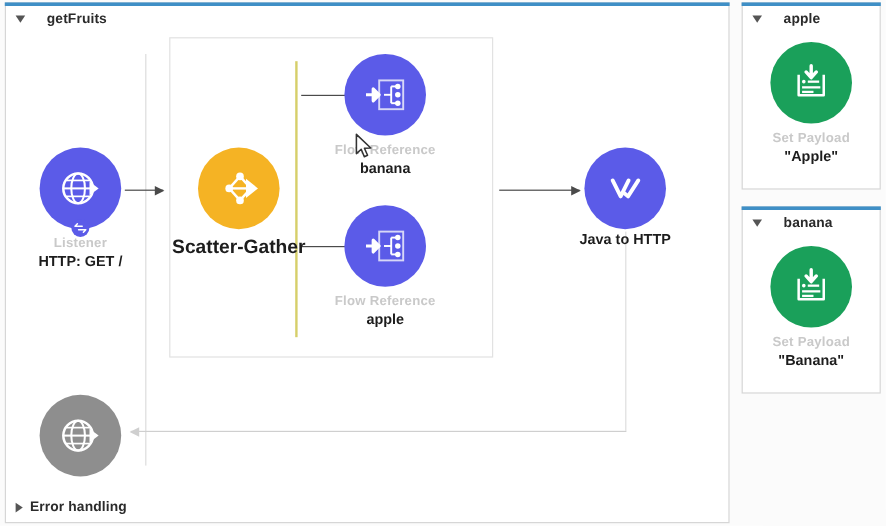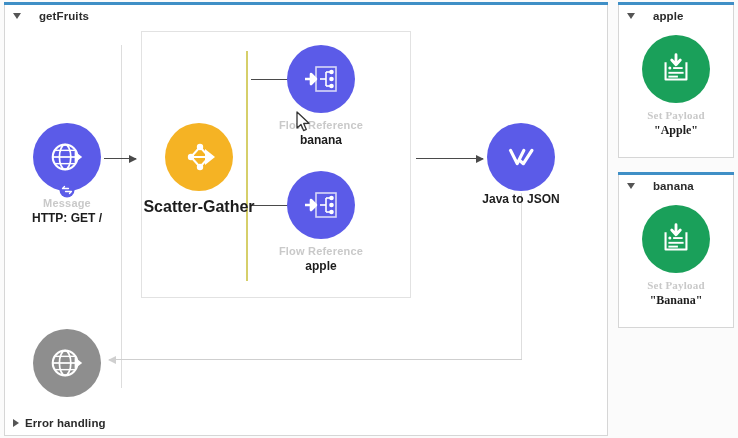--- a/index.html
+++ b/index.html
@@ -46,21 +46,21 @@
   .arrow{position:absolute;height:1px;background:#4a4a4a;}
   .arrow:after{content:"";position:absolute;right:-1px;top:-3.5px;width:0;height:0;
     border-top:4px solid transparent;border-bottom:4px solid transparent;border-left:8px solid #4a4a4a;}
   .arrow-l{position:absolute;height:1px;background:#cfcfcf;}
   .arrow-l:before{content:"";position:absolute;left:-1px;top:-3.5px;width:0;height:0;
     border-top:4px solid transparent;border-bottom:4px solid transparent;border-right:8px solid #cfcfcf;}
 
   
   #apple-panel{left:618px;top:2px;width:116px;height:156px;}
   #banana-panel{left:618px;top:172px;width:116px;height:156px;}
-  .mini-node{position:absolute;left:0;right:0;top:32px;display:flex;flex-direction:column;align-items:center;font-family:Liberation Serif, serif;}
+  .mini-node{position:absolute;left:0;right:0;top:32px;display:flex;flex-direction:column;align-items:center;}
 
   
   .err-foot{position:absolute;left:8px;top:414px;display:flex;align-items:center;gap:6px;}
   .err-foot .panel-title{font-weight:700;}
 
   
   .cursor{position:absolute;left:291px;top:108px;width:16px;height:22px;}
 
   svg{display:block;overflow:visible;}
 </style>
@@ -104,21 +104,21 @@
               <path d="M28 14 L36 20 L28 26 Z" fill="#ffffff"></path>
             </svg>
           </span>
           <span style="position:absolute;bottom:-7px;left:50%;transform:translateX(-50%);">
             <svg width="16" height="16" viewBox="0 0 16 16">
               <circle cx="8" cy="8" r="7.5" fill="#5b5be8"></circle>
               <path d="M3.5 6.5 h6 M3.5 6.5 l2 -2 M12.5 9.5 h-6 M12.5 9.5 l-2 2" fill="none" stroke="#ffffff" stroke-width="1.3" stroke-linecap="round"></path>
             </svg>
           </span>
         </div>
-        <div class="lbl-type">Message</div>
+        <div class="lbl-type">Listener</div>
         <div class="lbl-name">HTTP: GET /</div>
       </div>
 
       <div class="node" style="left:134px;top:120px;">
         <div class="circle c-amber">
           <span>
             <svg width="40" height="40" viewBox="0 0 40 40">
               <line x1="12" y1="20" x2="21" y2="10" stroke="#ffffff" stroke-width="2"></line>
               <line x1="12" y1="20" x2="21" y2="30" stroke="#ffffff" stroke-width="2"></line>
               <line x1="21" y1="10" x2="30" y2="20" stroke="#ffffff" stroke-width="2"></line>
@@ -176,21 +176,21 @@
 
       <div class="node" style="left:456px;top:120px;">
         <div class="circle c-indigo">
           <span>
             <svg width="38" height="38" viewBox="0 0 40 40">
               <path d="M9 13 L16 27 L23 13" fill="none" stroke="#ffffff" stroke-width="3.4" stroke-linecap="round" stroke-linejoin="round"></path>
               <path d="M19 24 L22.5 27 L31.5 13" fill="none" stroke="#ffffff" stroke-width="3.4" stroke-linecap="round" stroke-linejoin="round"></path>
             </svg>
           </span>
         </div>
-        <div class="lbl-name">Java to JSON</div>
+        <div class="lbl-name">Java to HTTP</div>
       </div>
 
       <div class="node" style="left:2px;top:326px;">
         <div class="circle c-grey">
           <span>
             <svg width="38" height="38" viewBox="0 0 40 40">
               <circle cx="18" cy="20" r="13" fill="none" stroke="#ffffff" stroke-width="2.2"></circle>
               <ellipse cx="18" cy="20" rx="6" ry="13" fill="none" stroke="#ffffff" stroke-width="1.8"></ellipse>
               <line x1="5" y1="20" x2="31" y2="20" stroke="#ffffff" stroke-width="1.8"></line>
               <line x1="7.5" y1="13" x2="28.5" y2="13" stroke="#ffffff" stroke-width="1.5"></line>

